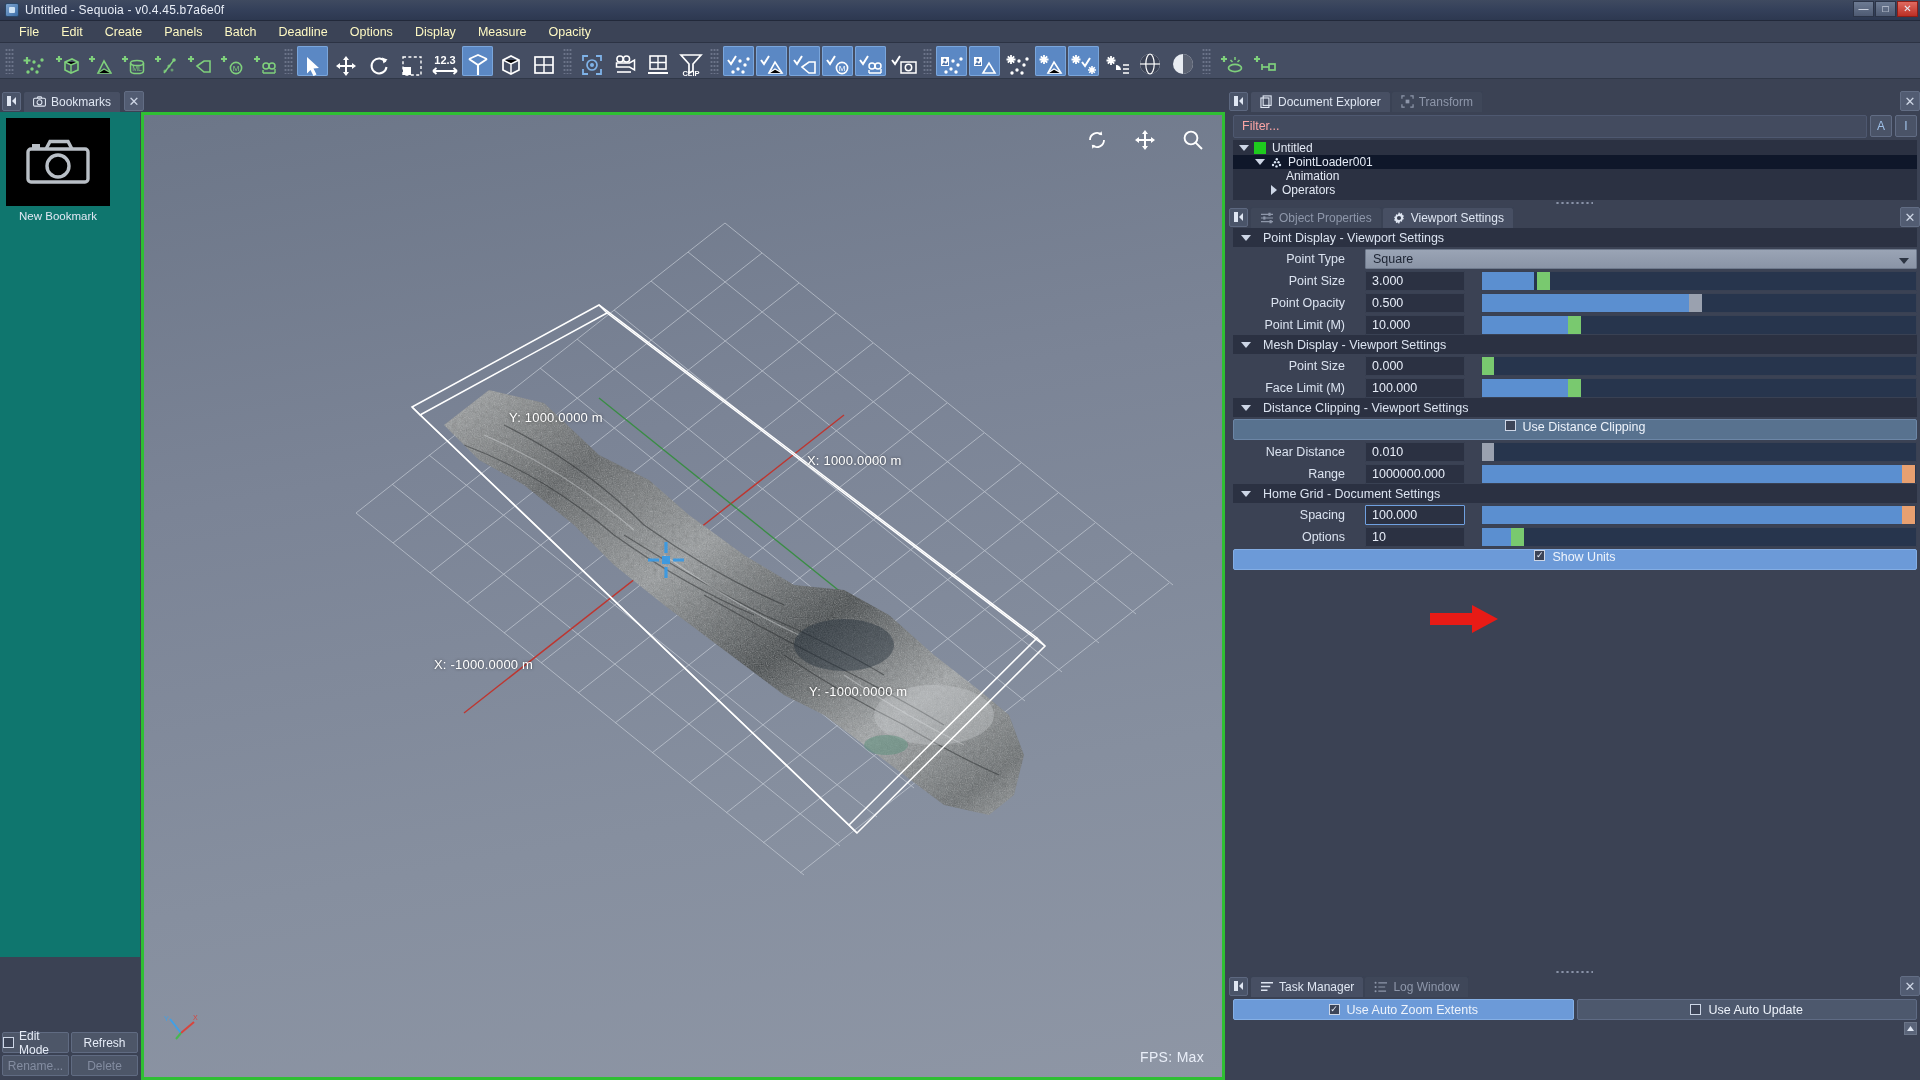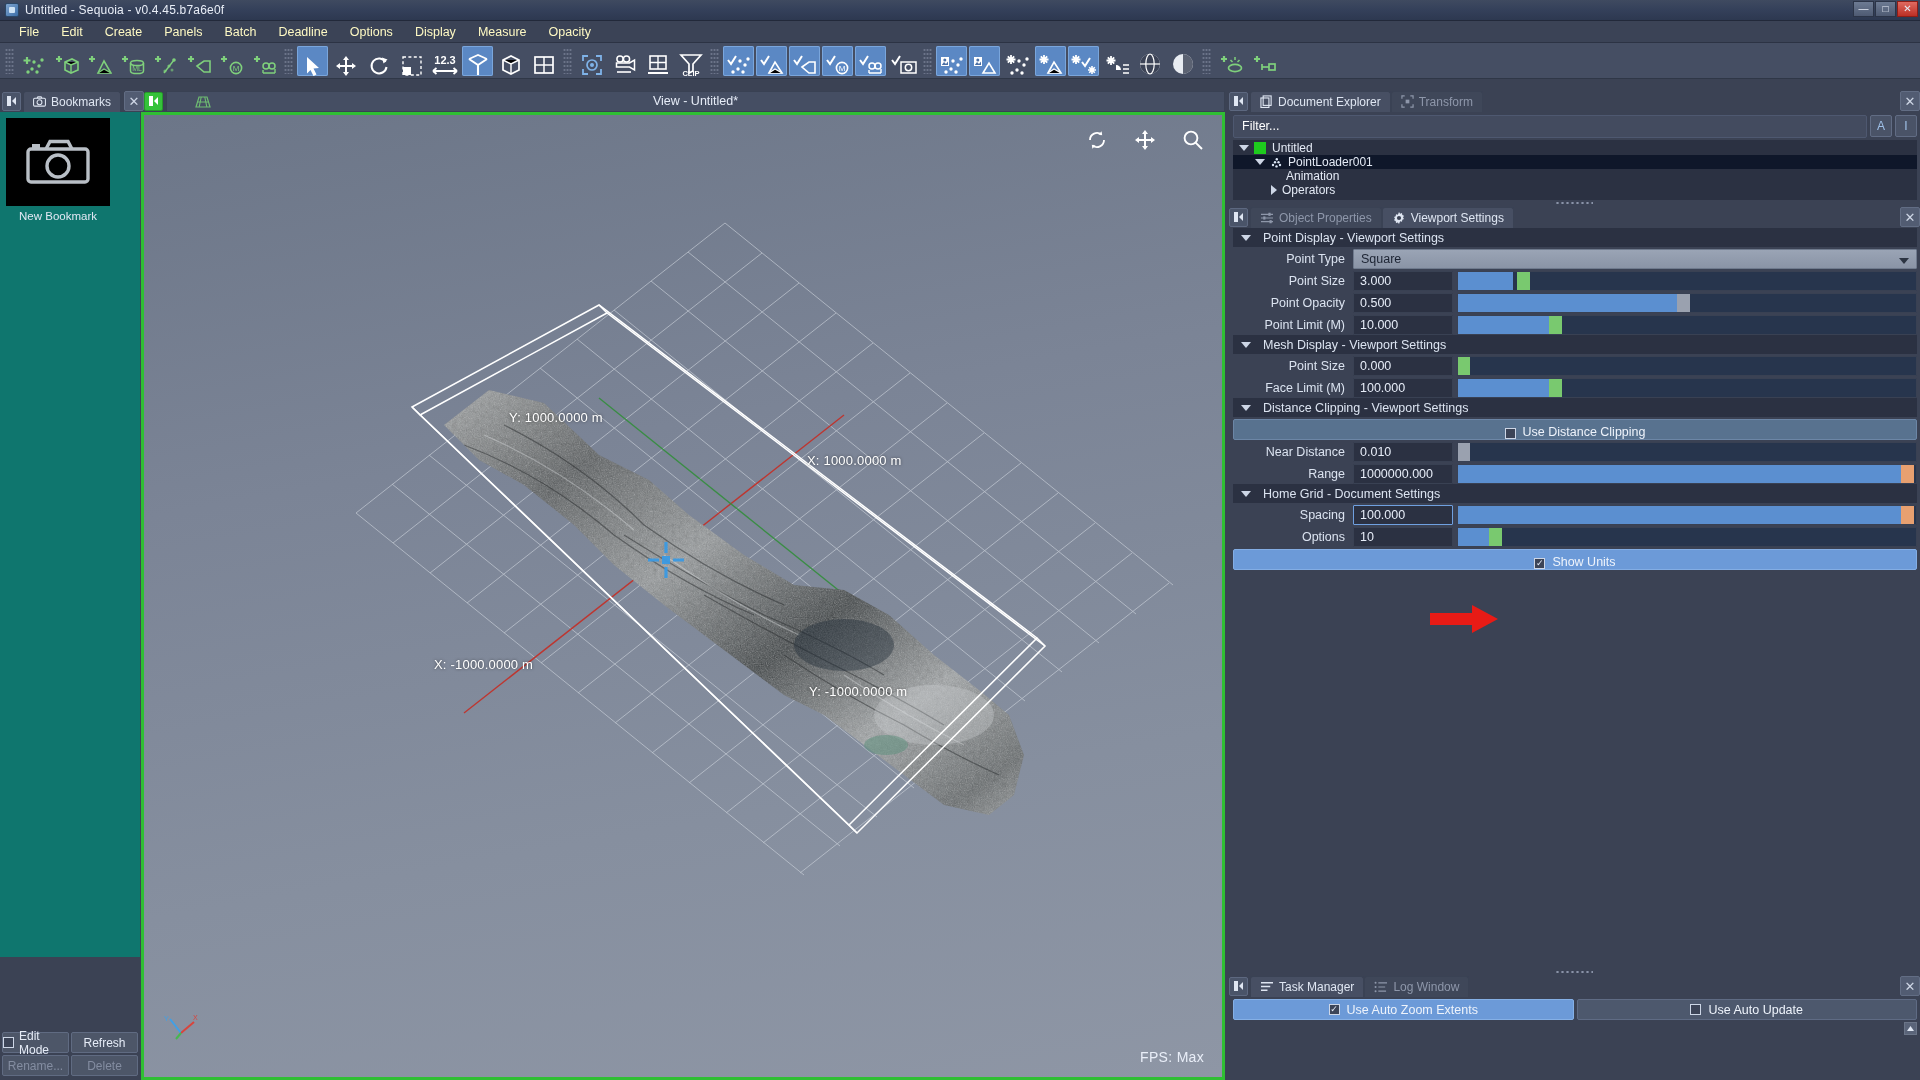--- a/index.html
+++ b/index.html
@@ -150,21 +150,21 @@
   }
   .axistripod { position:absolute; left:20px; bottom:32px; }
 
   
   .rightdock { position:absolute; left:1227px; top:90px; width:693px; height:990px; background:#3b4254; }
   .filterbar {
     display:flex; align-items:center; height:24px; margin:2px 3px 2px 6px; gap:3px;
   }
   .filterinput {
     flex:1; height:23px; background:#434b5f; border:1px solid #4e5870;
-    color:#ffffff; font-size:12.5px; display:flex; align-items:center; padding-left:8px;
+    color:#fca5a5; font-size:12.5px; display:flex; align-items:center; padding-left:8px;
     border-radius:2px;
   }
   .fbtn {
     width:22px; height:22px; background:#4a5367; border:1px solid #616c84;
     border-radius:2px; color:#9fc0e8; font-size:12px;
     display:flex; align-items:center; justify-content:center;
   }
   .tree { background:#2b3142; margin:0 3px 0 6px; height:60px; padding-top:1px; }
   .trow { height:14px; display:flex; align-items:center; font-size:12px; color:#e4eaf5; padding-left:4px; }
   .trow.sel { background:#0f172a; }
@@ -186,42 +186,42 @@
     background-size: 5px 4px;
   }
 
   
   .grp-header {
     height:19px; background:#2b3142; color:#dce4f1; font-size:12.5px;
     display:flex; align-items:center; padding-left:8px; gap:7px;
     margin:0 3px 0 6px;
   }
   .prow {
-    height:21px; display:flex; align-items:center; margin:1px 3px 0 6px; gap:4px;
+    height:21px; display:flex; align-items:center; margin:1px 3px 0 6px; gap:16px;
   }
   .plabel { color:#dbe3f0; font-size:12.5px; text-align:right; width:116px; flex:none; padding-right:4px; }
   .pfield {
     width:100px; height:20px; background:#2b3142; border:1px solid #394153;
     color:#e7edf8; font-size:12.5px; display:flex; align-items:center; padding-left:6px;
     flex:none; border-radius:1px;
   }
   .pfield.focus { border:1px solid #6fa0e0; }
   .pslider {
     flex:1; height:20px; background:#27354d; border:1px solid #394153;
     position:relative; overflow:hidden; border-radius:1px;
   }
   .sfill { position:absolute; left:0; top:0; height:100%; background:#5b8fd0; }
   .shandle { position:absolute; top:0; height:100%; width:13px; }
   .sh-green { background:#79c96f; }
   .sh-gray { background:#9aa1af; }
   .sh-orange { background:#e8a070; }
   .btnwide {
     margin:2px 3px 0 6px; height:21px; background:#58728f;
     border:1px solid #6c86a6; border-radius:2px;
-    display:flex; align-items:flex-end; justify-content:center; gap:7px;
+    display:flex; align-items:flex-start; justify-content:center; gap:7px;
     color:#eef3fb; font-size:12.5px;
   }
   .btnwide.blue { background:#6c9ad8; border-color:#83adE4; }
   .combo {
     flex:1; height:20px; background:linear-gradient(to bottom,#9aa4b5,#8a94a6);
     border:1px solid #6f7a8d; color:#1d2433; font-size:12.5px;
     display:flex; align-items:center; padding-left:7px; position:relative; border-radius:1px;
   }
   .combo .arrow {
     position:absolute; right:7px; top:8px;
@@ -590,37 +590,20 @@
         <div class="bm-btn">Refresh</div>
       </div>
       <div class="bm-row">
         <div class="bm-btn disabled">Rename...</div>
         <div class="bm-btn disabled">Delete</div>
       </div>
     </div>
   </div>
 
   <div class="vpwrap">
-    <div class="vp-tabbar">
-      <div class="vp-greenpin">
-        <svg width="12" height="12" viewBox="0 0 12 12">
-            <rect x="1" y="1" width="4" height="10" fill="#ffffff"></rect>
-            <path d="M6 6 L10 2 L10 10 Z" fill="#ffffff"></path>
-          </svg>
-      </div>
-      <div class="vp-title">
-        <span class="vp-gridicon">
-          <svg width="16" height="12" viewBox="0 0 16 12">
-              <path d="M4 1 H12 L15 11 H1 Z" fill="none" stroke="#6fbd72" stroke-width="1.2"></path>
-              <path d="M2.4 6 H13.6 M6.2 1 L4.2 11 M9.8 1 L11.8 11" stroke="#6fbd72" stroke-width="1.1"></path>
-            </svg>
-        </span>
-        <span>View - Untitled*</span>
-      </div>
-    </div>
 
     <div class="viewport">
 
       <svg width="1078" height="962" viewBox="0 0 1078 962" style="position:absolute;left:0;top:0;">
         <defs>
           <clipPath id="terrainClip">
             <path d="M300 310 L345 275 L400 288 L455 340 L505 365 L545 400 L600 440 L650 470
                      L700 475 L745 500 L790 540 L835 575 L865 600 L880 640 L870 680 L845 700
                      L800 690 L760 660 L720 630 L680 600 L640 580 L600 550 L560 520 L520 490
                      L470 450 L430 410 L380 370 L335 345 Z"></path>

